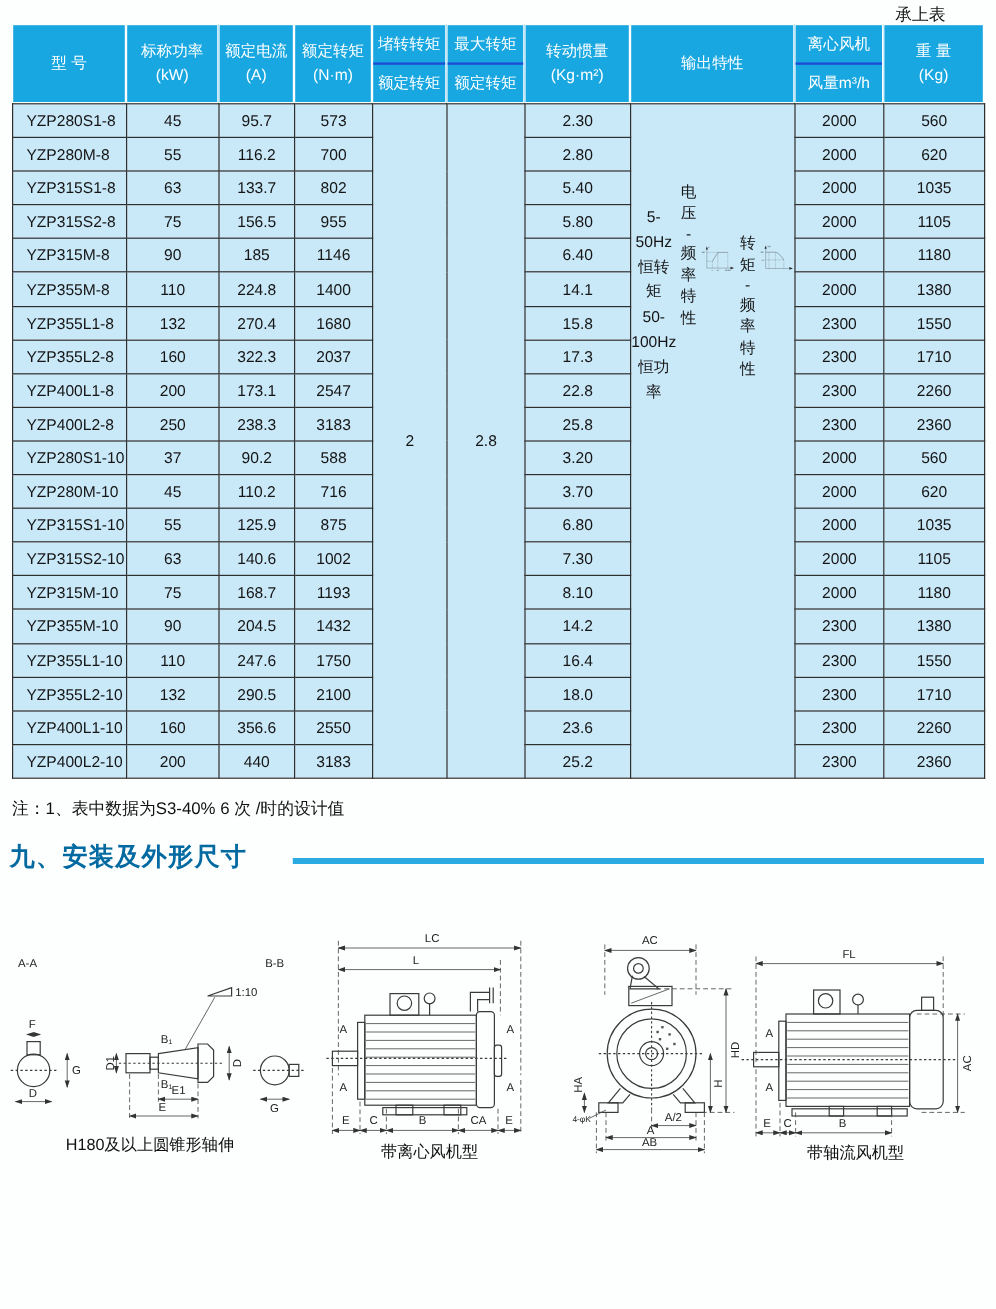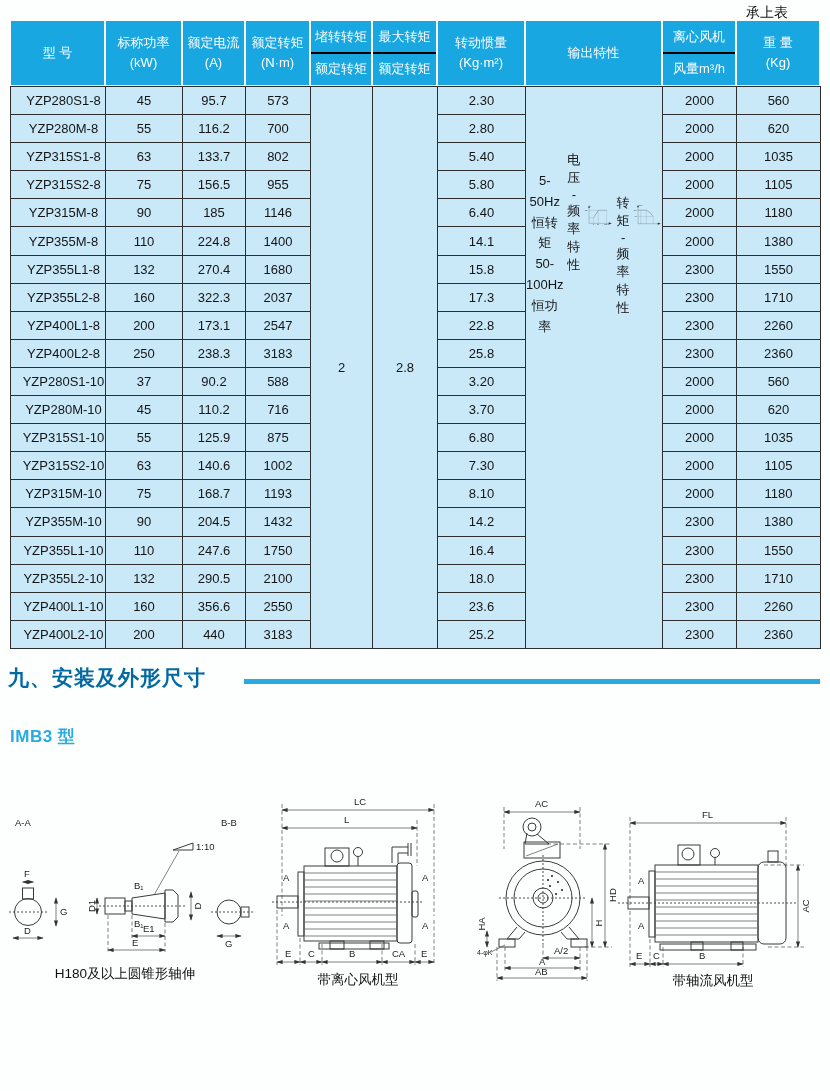--- a/index.html
+++ b/index.html
@@ -21,29 +21,29 @@
   col.c-inertia{width:88px} col.c-output{width:137px} col.c-fan{width:74px} col.c-weight{width:84px}
 
   table.hdr { border-collapse:separate; }
   table.hdr th {
     background:#18a7e0; color:#fff; font-weight:normal; font-size:13px;
     height:66px; padding:0; border:1.5px solid #fdfefe; vertical-align:middle;
     line-height:1.55;
   }
   .hsplit { display:flex; flex-direction:column; height:63px; }
   .hsplit > div { flex:1; display:flex; align-items:center; justify-content:center; }
-  .hsplit > div:first-child { border-bottom:2px solid #000000; }
+  .hsplit > div:first-child { border-bottom:2px solid #1d4ed8; }
 
   table.bdy { border-collapse:collapse; }
   table.bdy td {
     background:#c9e8f8; border:1.5px solid #2e2e2e;
     font-size:13px; text-align:center; vertical-align:middle;
     height:28.1px; padding:0; color:#151515;
   }
-  table.bdy td.model { text-align:center; padding-left:11px; }
+  table.bdy td.model { text-align:left; padding-left:11px; }
   table.bdy td.out-cell { vertical-align:top; }
 
   .out-stack { display:flex; align-items:center; }
   .out-stack .ctext { margin-top:84px; font-size:13px; line-height:1.6; text-align:center; }
   .out-stack .vf-title { font-size:13px; }
   .out-stack svg.vf { margin-top:6px; }
   .out-stack .tf-title { margin-top:86px; font-size:13px; }
   .out-stack svg.tf { margin-top:5px; }
 
   .notes { margin:13px 0 0 10px; font-size:14px; line-height:1.62; color:#111; }
@@ -372,28 +372,28 @@
             <td>3183</td>
             <td>25.2</td>
             <td>2300</td>
             <td>2360</td>
           </tr>
         </tbody>
     </table>
   </div>
 
   <div class="notes">
+    <div class="l1">注：1、表中数据为S3-40% 6 次 /时的设计值</div>
   </div>
 
   <div class="sec">
     <div class="sec-title">九、安装及外形尺寸</div>
     <div class="rule"></div>
   </div>
 
-  <div class="subsec">IMB3 型</div>
 
   <div class="drawings">
 
     <svg style="left:5px; top:32px;" width="265" height="170" viewBox="0 0 265 170">
       <defs>
         <pattern id="hch" width="5" height="5" patternUnits="userSpaceOnUse" patternTransform="rotate(45)">
           <line x1="0" y1="0" x2="0" y2="5" stroke="#666" stroke-width="1.1"></line>
         </pattern>
         <marker id="arw" markerWidth="9" markerHeight="8" refX="8" refY="3" orient="auto-start-reverse">
           <path d="M0,0 L9,3 L0,6 z" fill="#333"></path>

